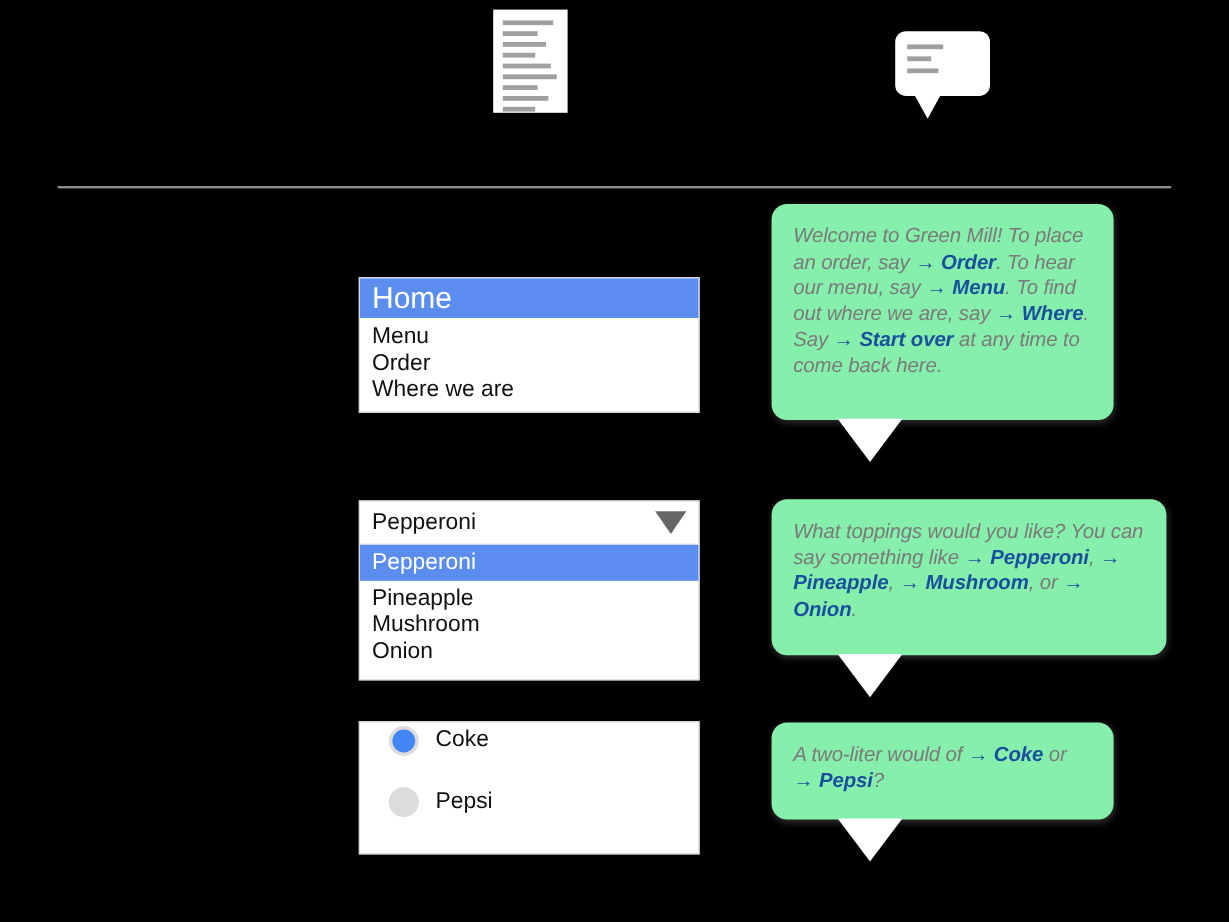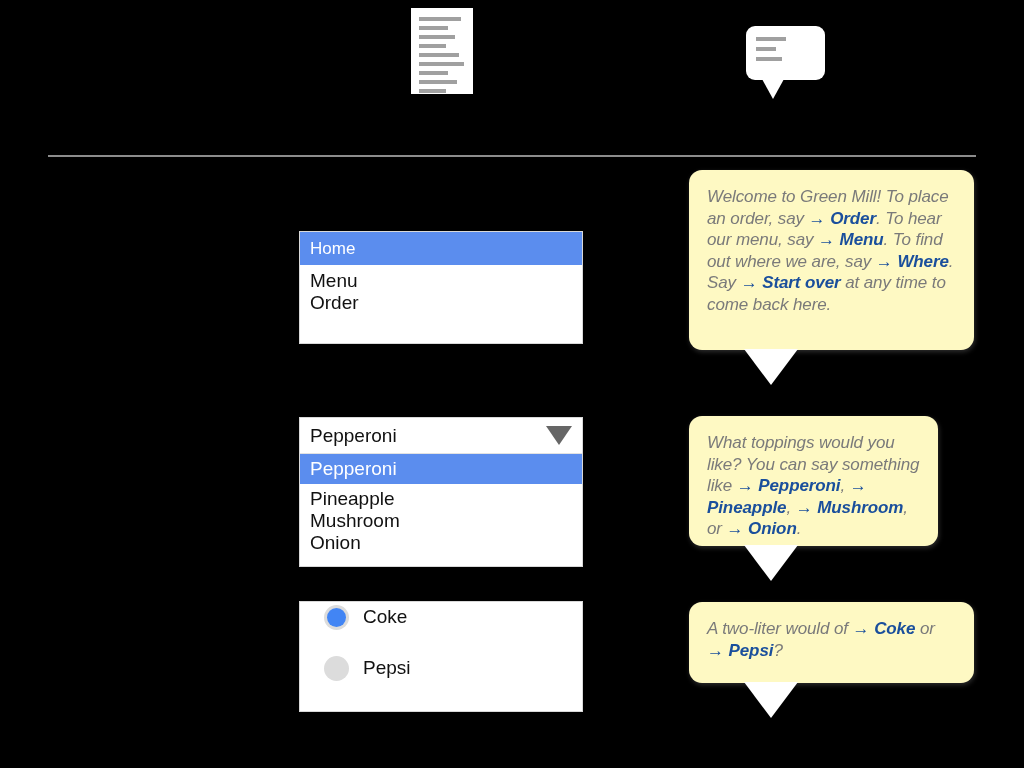--- a/index.html
+++ b/index.html
@@ -98,21 +98,21 @@
     white-space: nowrap;
   }
   .row.sel {
     background: #5b8dee;
     color: #ffffff;
   }
   .list-head {
     height: 33px;
     display: flex;
     align-items: center;
-    font-size: 17px;
+    font-size: 25px;
     box-sizing: border-box;
   }
   .list-body { padding-top: 5px; }
   .list-body .row { padding-top: 0; padding-bottom: 0; line-height: 22px; }
 
   
   .sel-field {
     height: 36px;
     display: flex;
     align-items: center;
@@ -155,38 +155,37 @@
     left: 3px; top: 3px;
     width: 19px; height: 19px;
     border-radius: 50%;
     background: #4285f4;
   }
   .radio-label { font-size: 19px; color: #111111; }
 
   
   .speech {
     position: absolute;
-    background: #fef9c3;
+    background: #86efac;
     border-radius: 13px;
     box-sizing: border-box;
     padding: 16px 18px 14px 18px;
     box-shadow: 1px 2px 5px rgba(255,255,255,0.18);
-    margin-left: 46px;
   }
   .speech .tail {
     position: absolute;
     width: 0; height: 0;
     border-left: 27px solid transparent;
     border-right: 27px solid transparent;
     border-top: 36px solid #ffffff;
   }
 
   #speech-1 { left: 643px; top: 170px; width: 285px; height: 180px; }
   #speech-1 .tail { left: 55px; top: 179px; }
-  #speech-2 { left: 643px; top: 416px; width: 249px; height: 130px; }
+  #speech-2 { left: 643px; top: 416px; width: 329px; height: 130px; }
   #speech-2 .tail { left: 55px; top: 129px; }
   #speech-3 { left: 643px; top: 602px; width: 285px; height: 81px; }
   #speech-3 .tail { left: 55px; top: 80px; }
 
   .speech p {
     margin: 0;
     font-family: "Liberation Sans", sans-serif;
     font-style: italic;
     font-size: 17px;
     line-height: 21.5px;
@@ -227,20 +226,21 @@
     </div>
 </div>
 
 <div class="divider"></div>
 
 <div class="widget" id="widget-list">
   <div class="list-head row sel">Home</div>
   <div class="list-body">
     <div class="row">Menu</div>
     <div class="row">Order</div>
+    <div class="row">Where we are</div>
   </div>
 </div>
 
 <div class="widget" id="widget-select">
   <div class="sel-field">
     <span>Pepperoni</span>
     <span class="caret"></span>
   </div>
   <div class="sel-options">
     <div class="row sel">Pepperoni</div>

